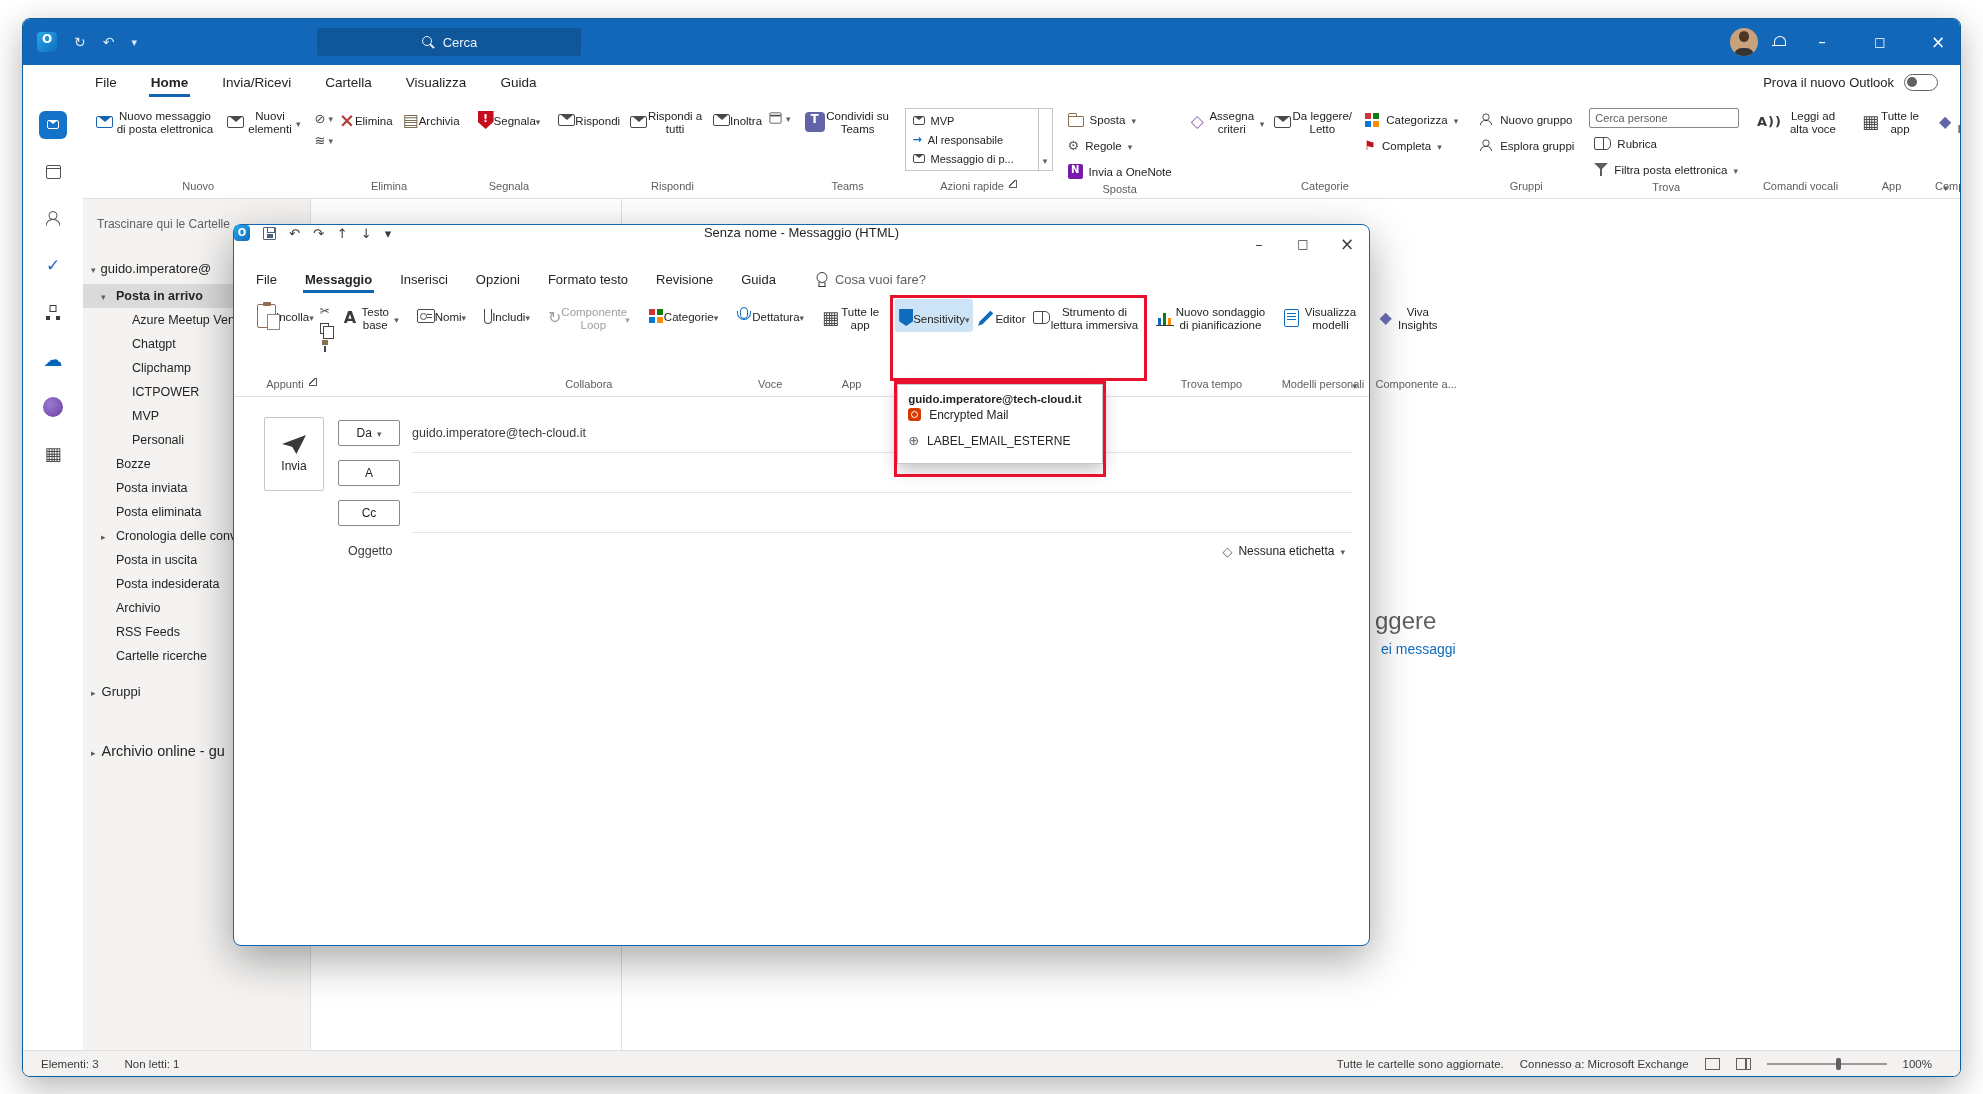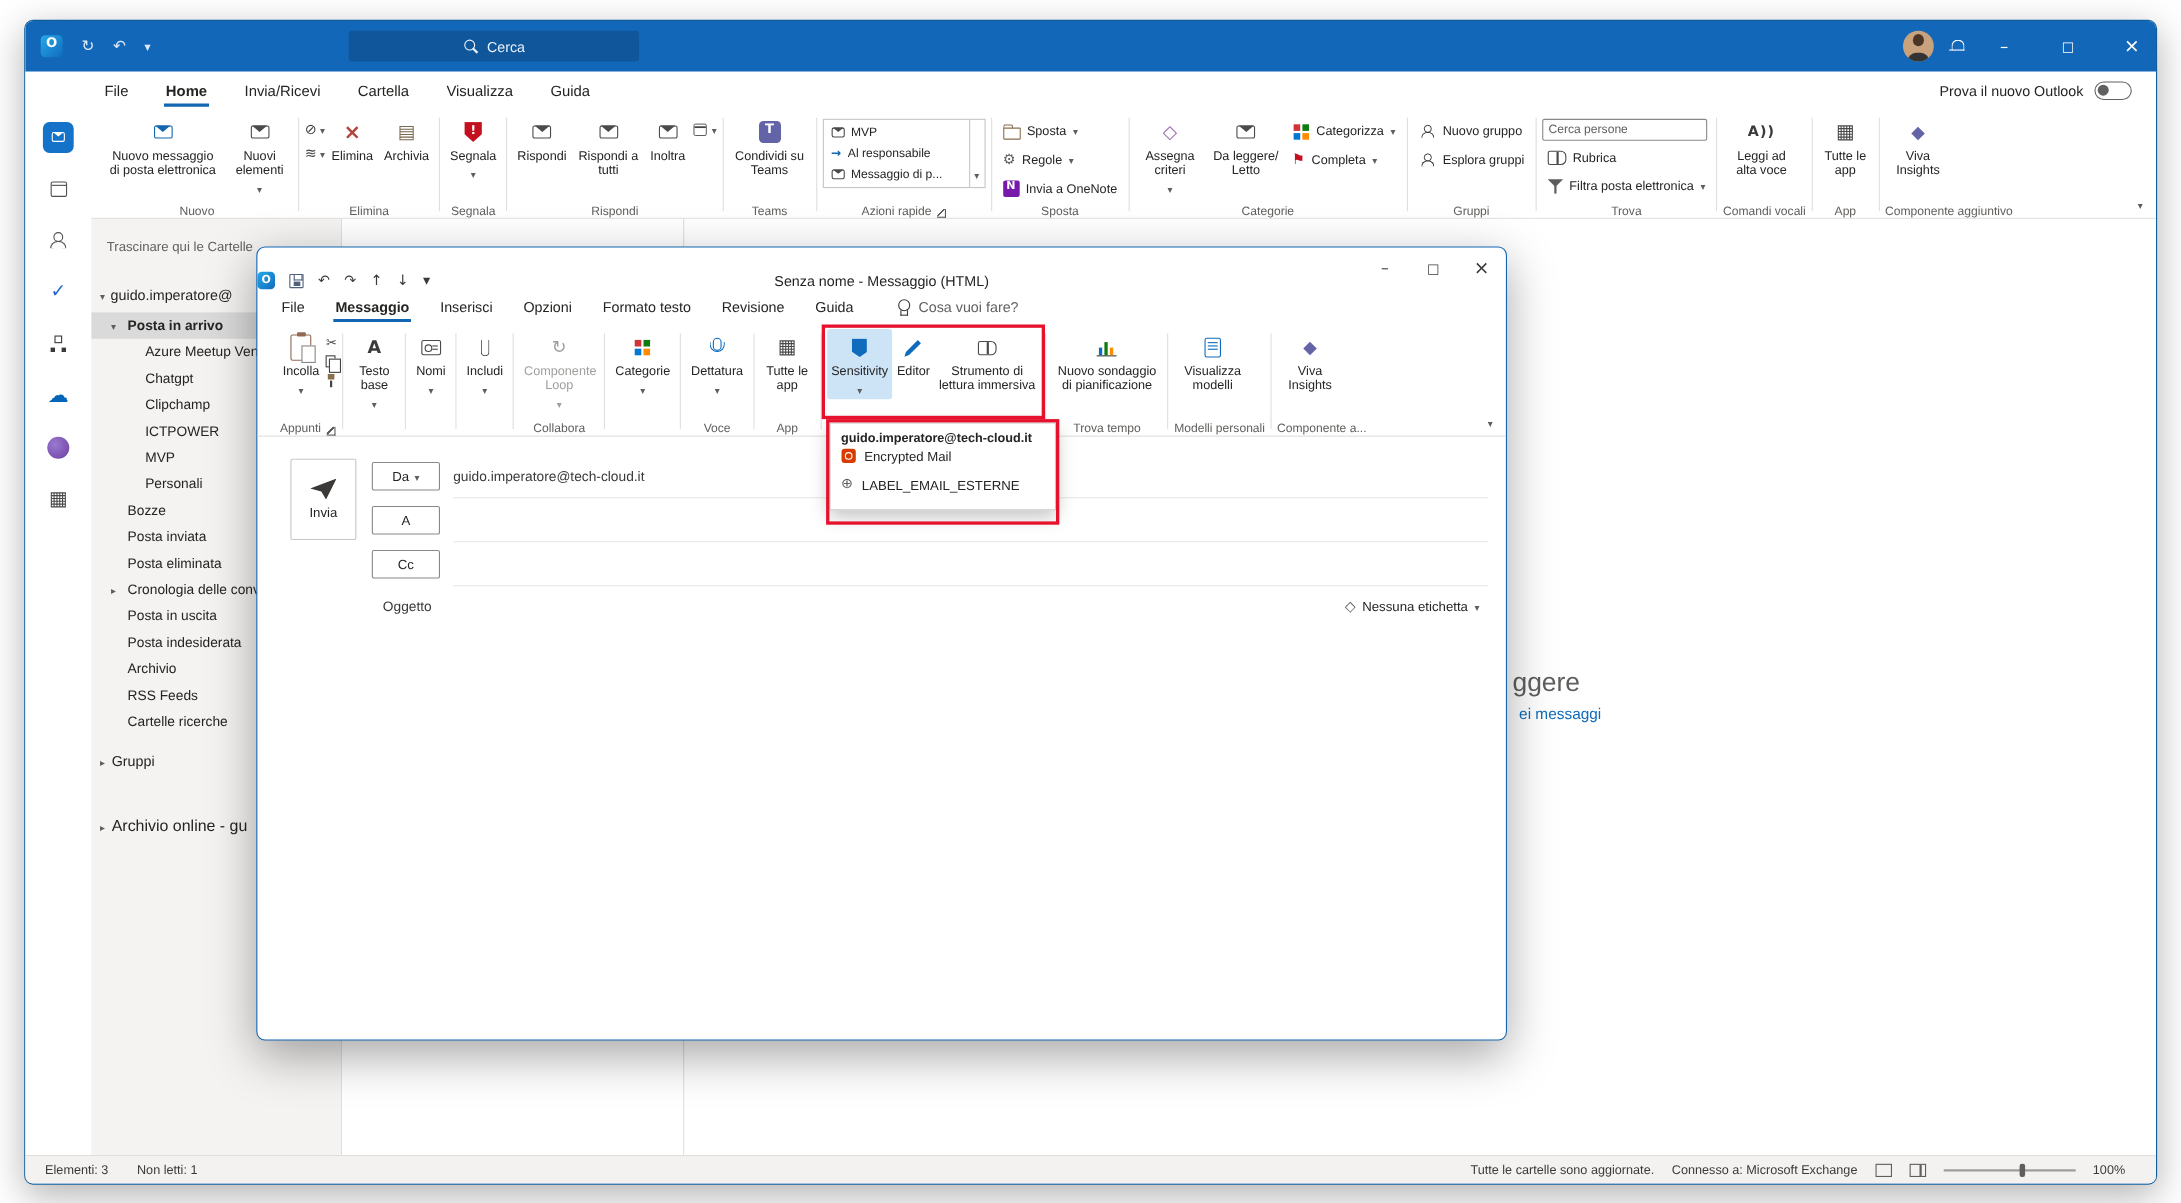--- a/index.html
+++ b/index.html
@@ -21,23 +21,23 @@
 .toggle::before{content:"";position:absolute;left:2px;top:2px;width:10px;height:10px;border-radius:50%;background:#616161}
 
 .app-lower{flex:1;display:flex;min-height:0}
 .navrail{width:60px;background:#fff;display:flex;flex-direction:column;align-items:center;padding-top:2px;flex:none}
 .rail-slot{height:47px;display:flex;align-items:center;justify-content:center;width:100%;color:#52504e}
 .rail-mail{width:28px;height:28px;border-radius:6px;background:#1472c8;display:flex;align-items:center;justify-content:center}
 .right-col{flex:1;display:flex;flex-direction:column;min-width:0}
 .ribbon{height:100px;background:#fff;border-bottom:1px solid #e1dfdd;display:flex;padding:2px 8px 0 4px;position:relative;flex:none}
 .rgroup{display:flex;flex-direction:column;padding:2px 5px 0}
 .rgroup-row{flex:1;display:flex;align-items:flex-start;gap:2px}
-.glabel{height:18px;font-size:11px;color:#605e5c;display:flex;align-items:flex-end;justify-content:center;gap:5px;white-space:nowrap}
+.glabel{height:18px;font-size:11px;color:#605e5c;display:flex;align-items:flex-start;justify-content:center;gap:5px;white-space:nowrap}
 .rsep{width:1px;background:#e1dfdd;margin:6px 0}
-.bigbtn{display:flex;flex-direction:column;align-items:center;padding:4px 4px 0;border-radius:3px}
+.bigbtn{display:flex;flex-direction:row;align-items:center;padding:4px 4px 0;border-radius:3px}
 .bico{height:26px;display:flex;align-items:center;justify-content:center}
 .blab{font-size:11.5px;line-height:13px;text-align:center;color:#252423;margin-top:3px}
 .chev{display:inline-block}
 .chev::before{content:"▾";font-size:9px;color:#605e5c;font-family:"DejaVu Sans",sans-serif}
 .medcol{display:flex;flex-direction:column;justify-content:flex-start;gap:3px;padding-top:5px}
 .medbtn{display:flex;align-items:center;gap:6px;font-size:11.5px;color:#252423;height:23px;padding:0 5px;border-radius:3px;white-space:nowrap}
 .minicol{display:flex;flex-direction:column;gap:8px;padding-top:8px}
 .minibtn{display:flex;align-items:center;gap:3px;font-size:12px;color:#444}
 .qabox{border:1px solid #c8c6c4;display:flex;margin-top:5px;background:#fff}
 .qalist{display:flex;flex-direction:column;padding:2px 0}
@@ -67,21 +67,21 @@
 .statusbar{height:26px;background:#f3f2f1;border-top:1px solid #e1dfdd;display:flex;align-items:center;padding:0 28px 0 18px;font-size:11.5px;color:#3b3a39;flex:none}
 .sb-left{display:flex;gap:26px}
 .sb-right{margin-left:auto;display:flex;align-items:center;gap:16px}
 .sh-view{width:15px;height:12px;border:1.5px solid #605e5c;display:inline-block}
 .sh-view.v2{position:relative}
 .sh-view.v2::before{content:"";position:absolute;right:3px;top:0;bottom:0;width:1.5px;background:#605e5c}
 .zoom-slider{width:120px;height:2px;background:#9d9b99;position:relative}
 .zoom-slider::before{content:"";position:absolute;left:58%;top:-5px;width:5px;height:12px;background:#605e5c;border-radius:2px}
 
 .compose{position:absolute;left:210px;top:205px;width:1137px;height:722px;background:#fff;border:1.5px solid #1266b1;border-radius:8px;box-shadow:0 14px 44px rgba(0,0,0,.35);display:flex;flex-direction:column;z-index:20;overflow:visible}
-.c-titlebar{height:38px;display:flex;align-items:flex-end;padding-left:0;position:relative;flex:none}
+.c-titlebar{height:38px;display:flex;align-items:flex-start;padding-left:0;position:relative;flex:none}
 .c-qat{display:flex;align-items:center;gap:13px;color:#3b3a39}
 .c-qat .ic::before{font-size:13px}
 .c-title{position:absolute;left:0;right:0;text-align:center;font-size:13px;color:#252423;pointer-events:none}
 .c-controls{margin-left:auto;display:flex;height:100%}
 .c-winbtn{width:44px;display:flex;align-items:center;justify-content:center;font-size:14px;color:#3b3a39}
 .c-menubar{height:32px;display:flex;align-items:center;gap:24px;padding-left:20px;font-size:13px;color:#252423;flex:none}
 .c-menubar .mtab{padding:6px 2px}
 .tellme{display:flex;align-items:center;gap:7px;color:#616161;margin-left:14px}
 .c-ribbon{height:102px;border-bottom:1px solid #e1dfdd;display:flex;padding:2px 10px 0 14px;position:relative;flex:none}
 .dis .blab,.dis .chev::before{color:#a19f9d}

